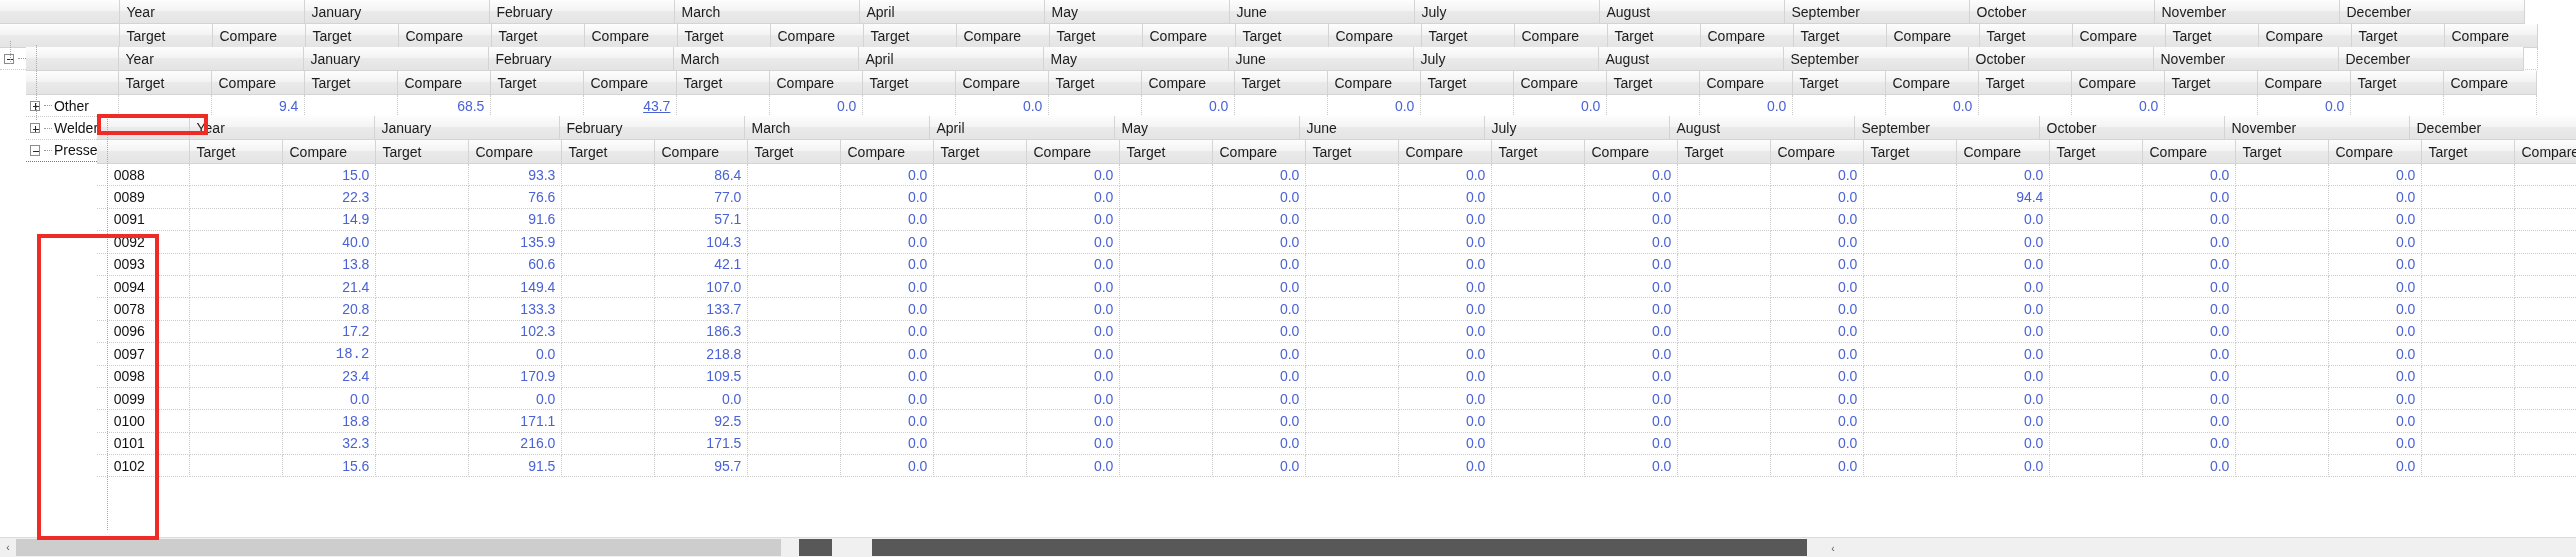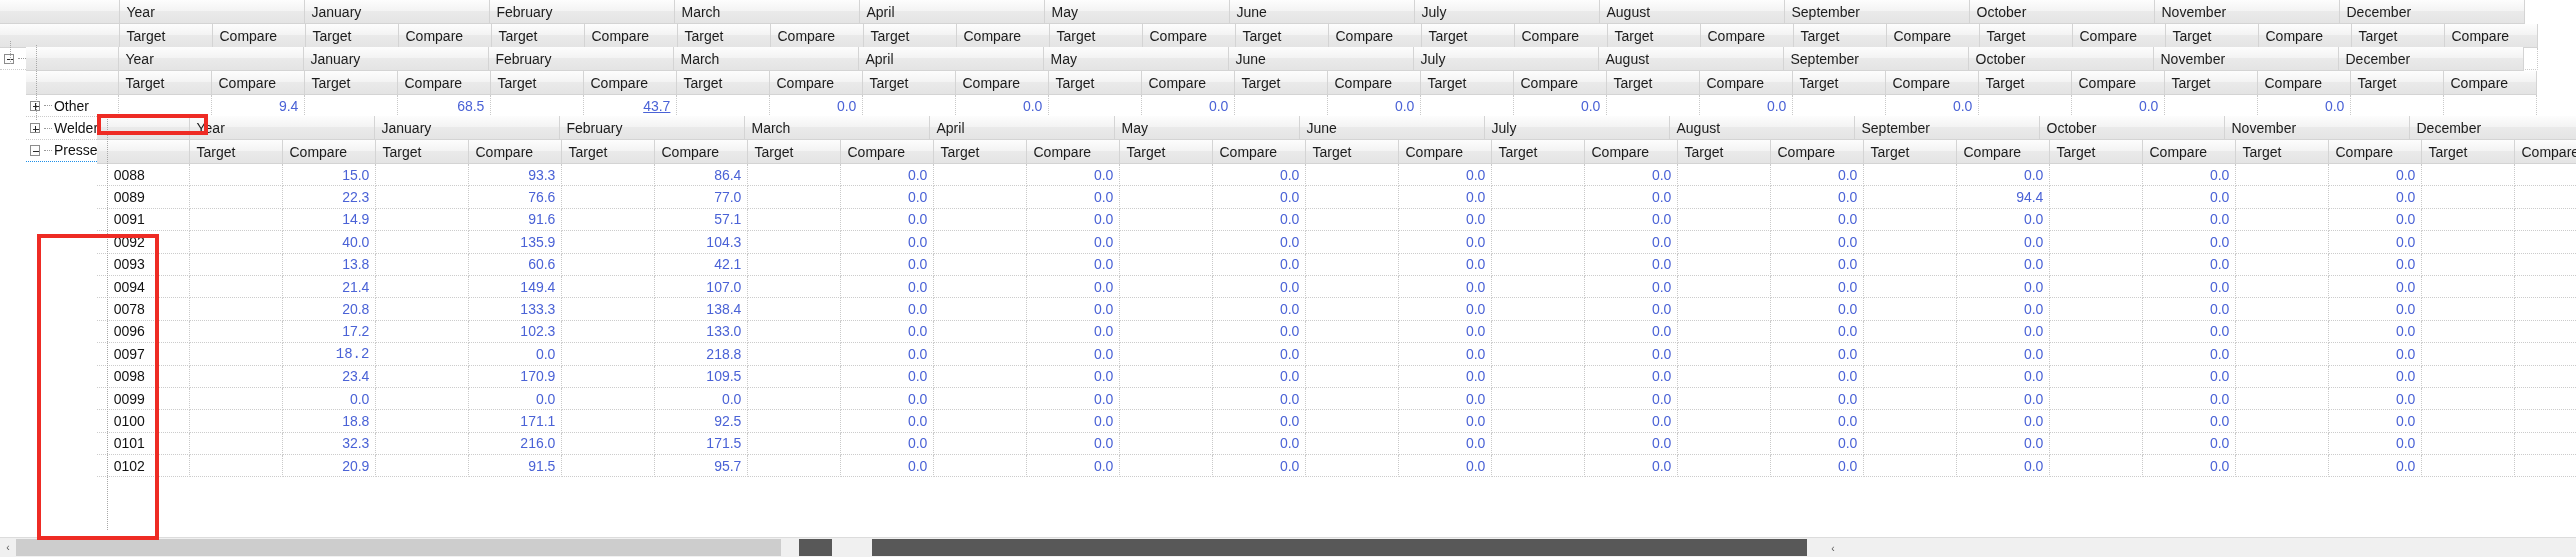--- a/index.html
+++ b/index.html
@@ -611,21 +611,21 @@
           <div class="tree-cell">
             <span style="display: inline-block; width: 13px;"></span>
             <span>0078</span>
           </div>
         </div>
         <div class="cell" style="width: 93px;"></div>
         <div class="cell" style="width: 93px;">20.8</div>
         <div class="cell" style="width: 93px;"></div>
         <div class="cell" style="width: 93px;">133.3</div>
         <div class="cell" style="width: 93px;"></div>
-        <div class="cell" style="width: 93px;">138.4</div>
+        <div class="cell" style="width: 93px;">133.7</div>
         <div class="cell" style="width: 93px;"></div>
         <div class="cell" style="width: 93px;">0.0</div>
         <div class="cell" style="width: 93px;"></div>
         <div class="cell" style="width: 93px;">0.0</div>
         <div class="cell" style="width: 93px;"></div>
         <div class="cell" style="width: 93px;">0.0</div>
         <div class="cell" style="width: 93px;"></div>
         <div class="cell" style="width: 93px;">0.0</div>
         <div class="cell" style="width: 93px;"></div>
         <div class="cell" style="width: 93px;">0.0</div>
@@ -645,21 +645,21 @@
           <div class="tree-cell">
             <span style="display: inline-block; width: 13px;"></span>
             <span>0096</span>
           </div>
         </div>
         <div class="cell" style="width: 93px;"></div>
         <div class="cell" style="width: 93px;">17.2</div>
         <div class="cell" style="width: 93px;"></div>
         <div class="cell" style="width: 93px;">102.3</div>
         <div class="cell" style="width: 93px;"></div>
-        <div class="cell" style="width: 93px;">133.0</div>
+        <div class="cell" style="width: 93px;">186.3</div>
         <div class="cell" style="width: 93px;"></div>
         <div class="cell" style="width: 93px;">0.0</div>
         <div class="cell" style="width: 93px;"></div>
         <div class="cell" style="width: 93px;">0.0</div>
         <div class="cell" style="width: 93px;"></div>
         <div class="cell" style="width: 93px;">0.0</div>
         <div class="cell" style="width: 93px;"></div>
         <div class="cell" style="width: 93px;">0.0</div>
         <div class="cell" style="width: 93px;"></div>
         <div class="cell" style="width: 93px;">0.0</div>
@@ -845,21 +845,21 @@
         <div class="cell" style="width: 93px;"></div>
       </div>
       <div class="data-row">
         <div class="cell label" style="width: 93px;">
           <div class="tree-cell">
             <span style="display: inline-block; width: 13px;"></span>
             <span>0102</span>
           </div>
         </div>
         <div class="cell" style="width: 93px;"></div>
-        <div class="cell" style="width: 93px;">20.9</div>
+        <div class="cell" style="width: 93px;">15.6</div>
         <div class="cell" style="width: 93px;"></div>
         <div class="cell" style="width: 93px;">91.5</div>
         <div class="cell" style="width: 93px;"></div>
         <div class="cell" style="width: 93px;">95.7</div>
         <div class="cell" style="width: 93px;"></div>
         <div class="cell" style="width: 93px;">0.0</div>
         <div class="cell" style="width: 93px;"></div>
         <div class="cell" style="width: 93px;">0.0</div>
         <div class="cell" style="width: 93px;"></div>
         <div class="cell" style="width: 93px;">0.0</div>

